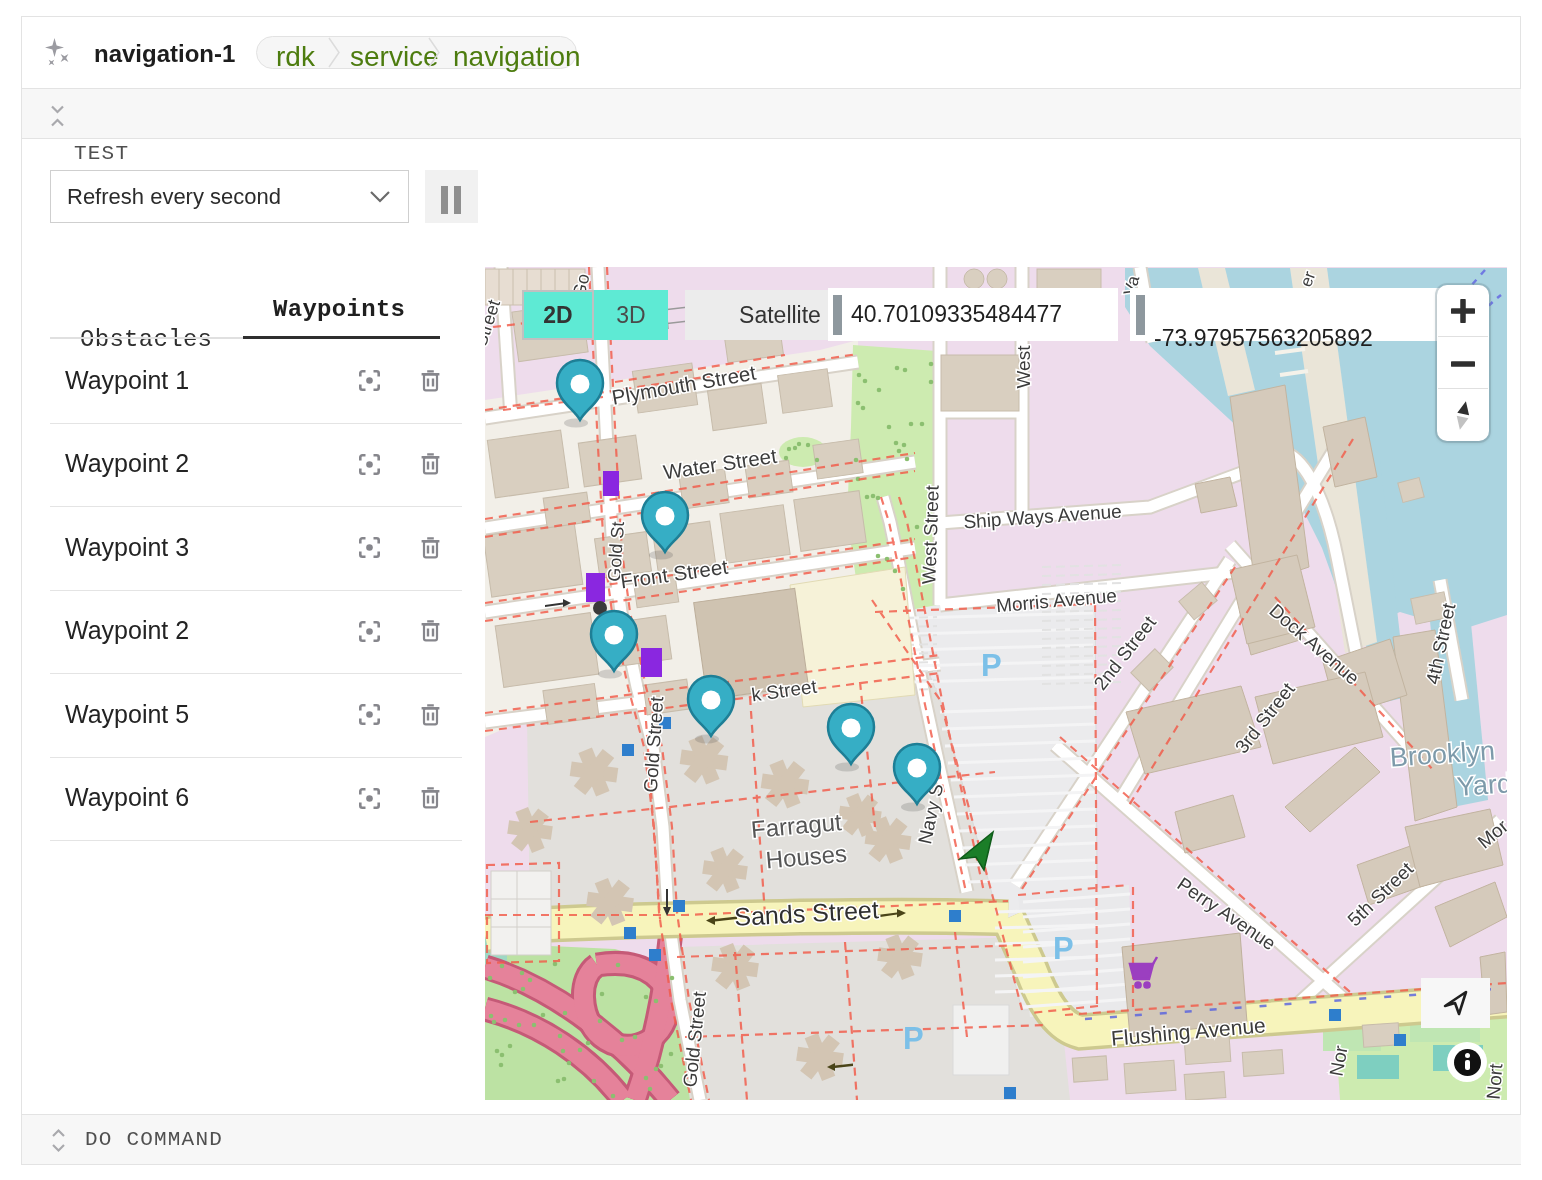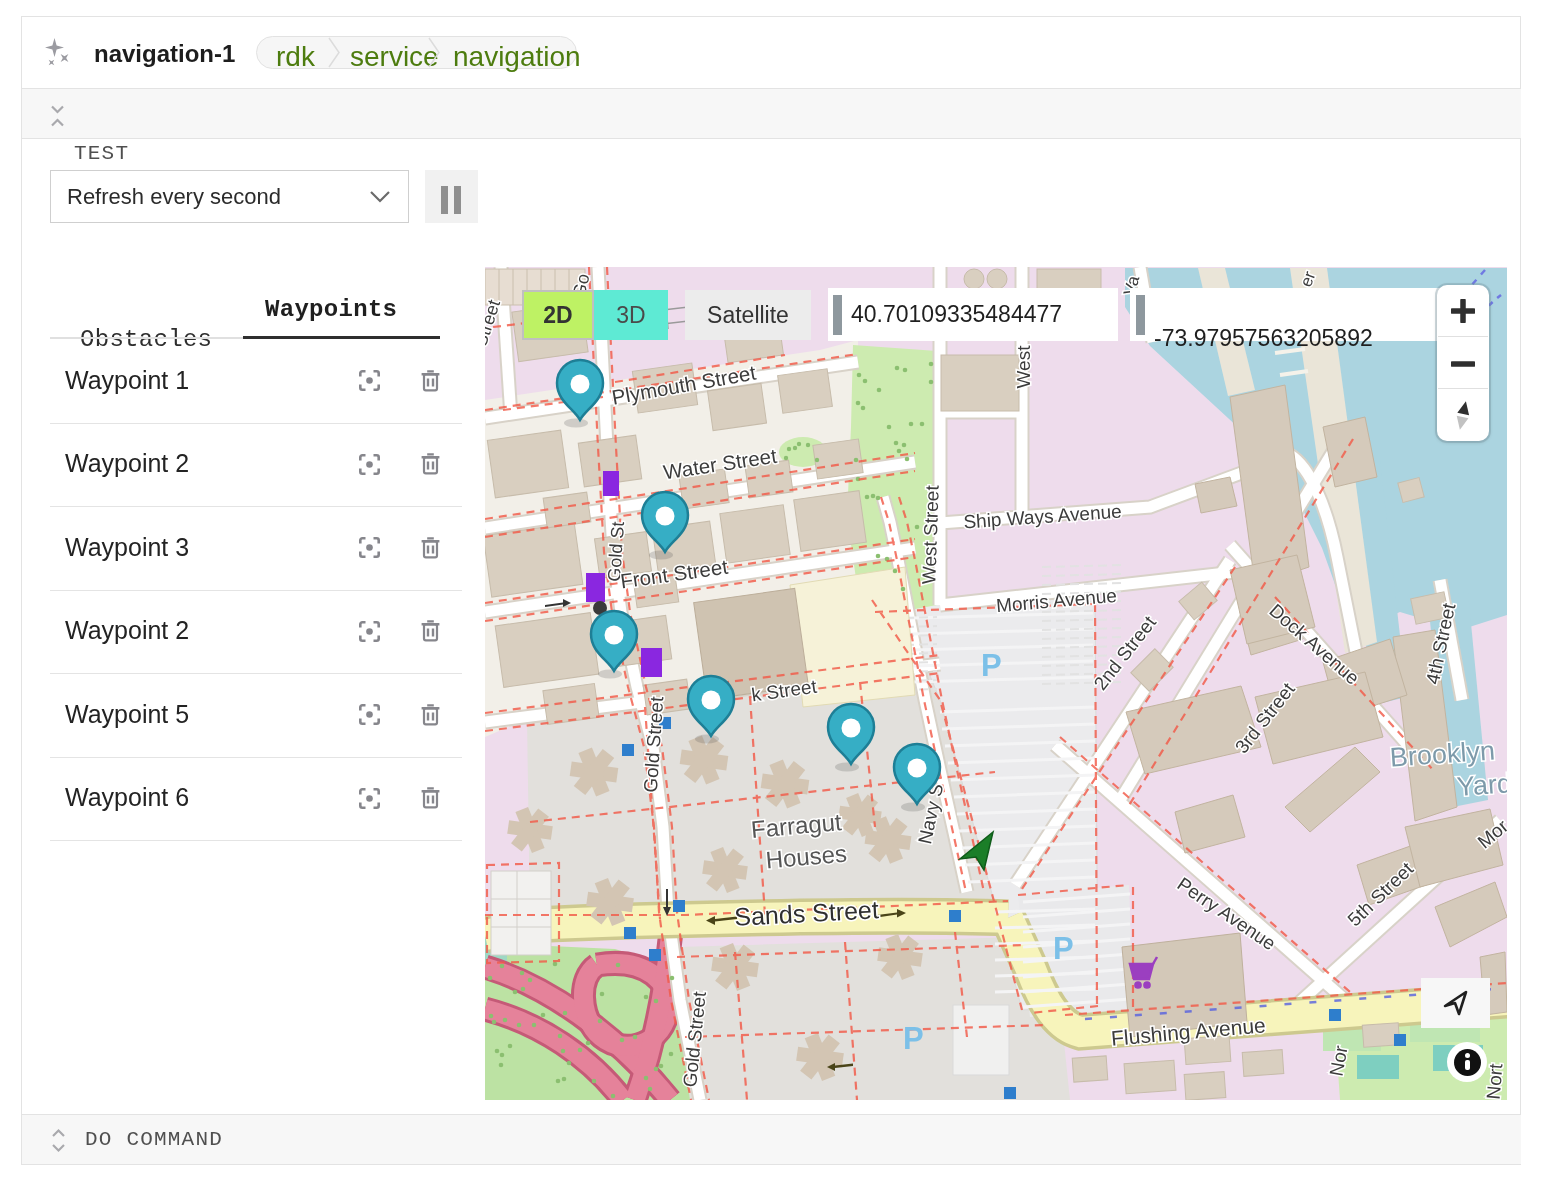--- a/index.html
+++ b/index.html
@@ -53,21 +53,21 @@
 <div class="abs selbox"></div>
 <div class="abs seltxt">Refresh every second</div>
 <svg class="abs" style="left:369px;top:190px" width="22" height="13" viewBox="0 0 22 13">
   <path d="M2,2 L11,11 L20,2" fill="none" stroke="#6b6b6b" stroke-width="2.2"></path>
 </svg>
 <div class="abs pausebtn"></div>
 <div class="abs pbar" style="left:441px;"></div>
 <div class="abs pbar" style="left:454px;"></div>
 
 <div class="abs mono tabtxt" style="left:80px;top:296px;color:#2e2e2e;margin-top:30px;">Obstacles</div>
-<div class="abs mono tabtxt" style="left:265px;top:296px;color:#1f1f1f;font-weight:bold;">Waypoints</div>
+<div class="abs mono tabtxt" style="left:273px;top:296px;color:#1f1f1f;font-weight:bold;">Waypoints</div>
 <div class="abs" style="left:50px;top:337px;width:193px;height:2px;background:#e0e0e0;"></div>
 <div class="abs" style="left:243px;top:336px;width:197px;height:3px;background:#2f2f2f;"></div>
 
 <div id="rows">
     <div class="abs sep" style="top:422.5px"></div>
     <div class="abs rowtxt" style="left:65px;top:365.5px">Waypoint 1</div>
     <svg class="abs" style="left:359px;top:370.0px" width="21" height="21" viewBox="0 0 21 21">
       <g fill="none" stroke="#86868c" stroke-width="2.6">
         <path d="M1.3,6.5 V3.3 A2,2 0 0 1 3.3,1.3 H6.5"></path>
         <path d="M14.5,1.3 H17.7 A2,2 0 0 1 19.7,3.3 V6.5"></path>
@@ -592,23 +592,23 @@
       </g>
 <polygon points="508,565 475,592 491,590 499,603" fill="#1b7e28" stroke="#0f5c1a" stroke-width="1.5"></polygon>
 <use href="#pin" transform="translate(95 153)"></use>
 <use href="#pin" transform="translate(180 285)"></use>
 <use href="#pin" transform="translate(129 404)"></use>
 <use href="#pin" transform="translate(226 469)"></use>
 <use href="#pin" transform="translate(366 497)"></use>
 <use href="#pin" transform="translate(432 537)"></use>
 </svg></div>
 
-<div class="abs" style="left:522px;top:290px;width:72px;height:50px;background:#bef264;border:2px solid #c0c0c0;box-sizing:border-box;text-align:center;line-height:46px;font-size:23px;font-weight:bold;color:#333;">2D</div>
+<div class="abs" style="left:522px;top:290px;width:72px;height:50px;background:#5eead4;border:2px solid #c0c0c0;box-sizing:border-box;text-align:center;line-height:46px;font-size:23px;font-weight:bold;color:#333;">2D</div>
 <div class="abs" style="left:594px;top:290px;width:74px;height:50px;background:#5eead4;text-align:center;line-height:50px;font-size:23px;color:#4a4a4a;">3D</div>
-<div class="abs" style="left:685px;top:290px;width:126px;height:50px;background:#ececec;text-align:center;line-height:50px;font-size:23px;color:#333;">Satellite</div>
+<div class="abs" style="left:685px;top:290px;width:126px;height:50px;background:#ececec;text-align:center;line-height:50px;font-size:23px;color:#333;padding-left:32px;">Satellite</div>
 <div class="abs" style="left:828px;top:288px;width:290px;height:53px;background:#fff;"></div>
 <div class="abs" style="left:833px;top:295px;width:9px;height:40px;background:#8e989e;"></div>
 <div class="abs" style="left:851px;top:288px;height:53px;line-height:53px;font-size:23px;color:#1f1f1f;">40.70109335484477</div>
 <div class="abs" style="left:1130px;top:288px;width:328px;height:53px;background:#fff;"></div>
 <div class="abs" style="left:1136px;top:295px;width:9px;height:40px;background:#8e989e;"></div>
 <div class="abs" style="left:1154px;top:288px;height:53px;line-height:53px;font-size:23px;color:#1f1f1f;margin-top:24px;">-73.97957563205892</div>
 
 <div class="abs" style="left:1437px;top:285px;width:52px;height:156px;background:#fff;border-radius:10px;box-shadow:0 0 0 2px rgba(120,150,160,.35), 0 1px 4px rgba(0,0,0,.2);"></div>
 <div class="abs" style="left:1438px;top:336px;width:50px;height:1px;background:#e0e0e0;"></div>
 <div class="abs" style="left:1438px;top:388px;width:50px;height:1px;background:#e0e0e0;"></div>

